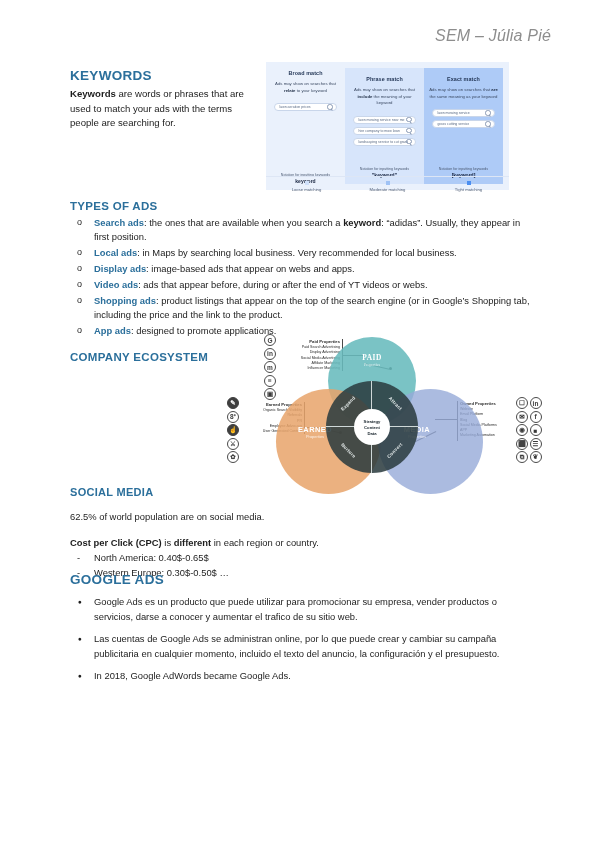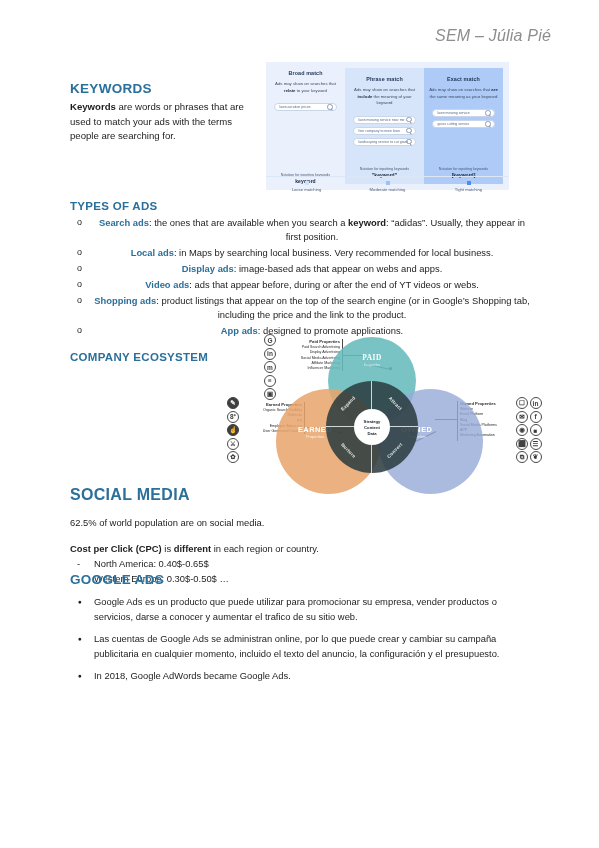--- a/index.html
+++ b/index.html
@@ -19,21 +19,21 @@
     font-style:italic; font-size:16px; color:#8d8d8d;
     letter-spacing:.2px;
   }
 
   
   .h-sec{
     color:#2b6f9b; font-weight:bold; letter-spacing:.3px;
   }
 
   
-  #keywords-block{position:absolute; left:70px; top:81px; width:180px;}
+  #keywords-block{position:absolute; left:70px; top:68px; width:180px;}
   #keywords-block .h-sec{font-size:13.5px;}
   #keywords-block p{
     margin:4px 0 0 0; font-size:9.6px; line-height:14.6px; color:#1d1d1d;
   }
   #keywords-block b{font-weight:bold;}
 
   
   #kw-figure{
     position:absolute; left:266px; top:62px; width:243px; height:128px;
     background:#eaf1fc;
@@ -81,21 +81,21 @@
   #kw-scale .tk{flex:1; text-align:center;}
   #kw-scale .sq{width:4px; height:4px; margin:0 auto 2px auto;}
   #kw-scale .sq.s1{background:#cfe0fa;}
   #kw-scale .sq.s2{background:#9fc2f5;}
   #kw-scale .sq.s3{background:#4b8ef0;}
   #kw-scale .tl{font-size:4.2px; color:#4b5a73;}
 
   
   #types-block{position:absolute; left:70px; top:200px; width:460px;}
   #types-block .h-sec{font-size:11.5px;}
-  ul.olist{list-style:none; margin:4px 0 8px 0; padding:0;text-align:center;}
+  ul.olist{list-style:none; margin:4px 0 8px 0; padding:0;}
   ul.olist li{
     position:relative; padding-left:24px; font-size:9.4px;
     line-height:13.6px; margin-bottom:2.5px; color:#1d1d1d;
   }
   ul.olist li:before{
     content:"o"; position:absolute; left:7px; top:0; font-size:9px; color:#1d1d1d;
   }
   .lead{color:#2b6f9b; font-weight:bold;}
   .bold{font-weight:bold;}
 
@@ -157,21 +157,21 @@
   }
   .venn-lbl .n{font-size:7.4px; font-weight:bold; letter-spacing:.5px; display:block;}
   .venn-lbl .s{font-size:4px; display:block; opacity:.8;}
   #l-paid{left:118px; top:20px; width:52px;font-family:Liberation Serif, serif;}
   #l-earned{left:58px; top:92px; width:58px;}
   #l-owned{left:160px; top:92px; width:58px;}
   .dot{position:absolute; width:3px; height:3px; border-radius:50%; background:#1d1d1d;}
 
   
   #social-block{position:absolute; left:70px; top:486px; width:460px;}
-  #social-block .h-sec{font-size:16px;}
+  #social-block .h-sec{font-size:11px;}
   #social-block p{margin:12px 0 0 0; font-size:9.4px; line-height:14px;}
   #social-block p.cpc{margin-top:12px;}
   ul.dlist{list-style:none; margin:1px 0 0 0; padding:0;}
   ul.dlist li{
     position:relative; padding-left:24px; font-size:9.4px;
     line-height:14px; margin-bottom:1px;
   }
   ul.dlist li:before{content:"-"; position:absolute; left:7px; top:0;}
 
   
@@ -368,21 +368,21 @@
 
     <div class="venn-lbl" id="l-paid">
       <span class="n">PAID</span>
       <span class="s">Properties</span>
     </div>
     <div class="venn-lbl" id="l-earned">
       <span class="n">EARNED</span>
       <span class="s">Properties</span>
     </div>
     <div class="venn-lbl" id="l-owned">
-      <span class="n">OWNED</span>
+      <span class="n">MEDIA</span>
       <span class="s">Properties</span>
     </div>
 
     <div id="v-core">
       <div class="quad q1">
           <span>Expand</span>
         </div>
       <div class="quad q2">
           <span>Attract</span>
         </div>

